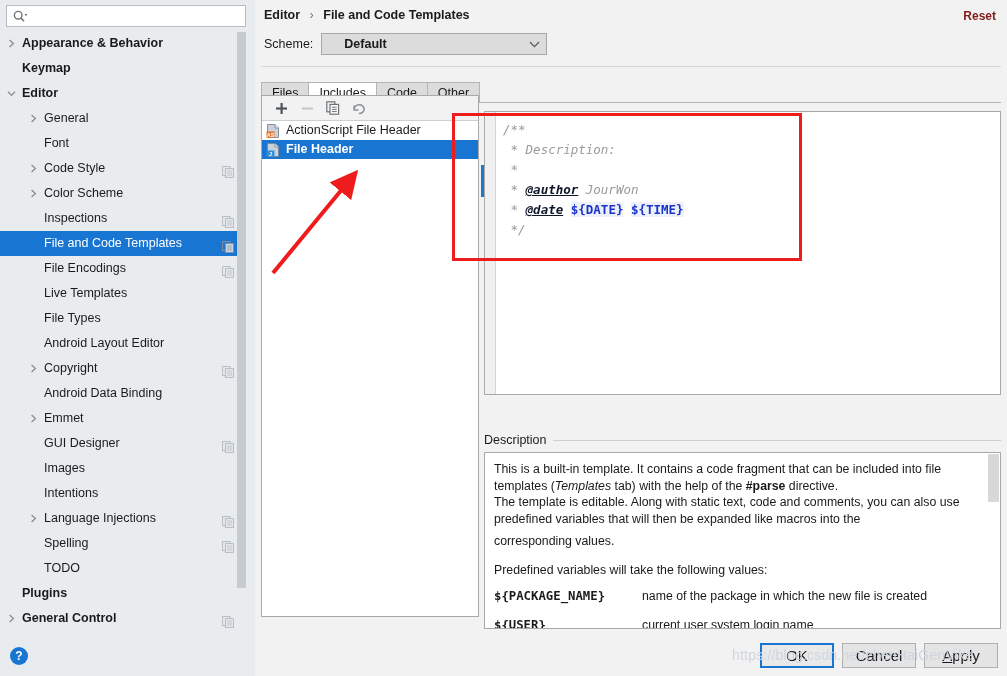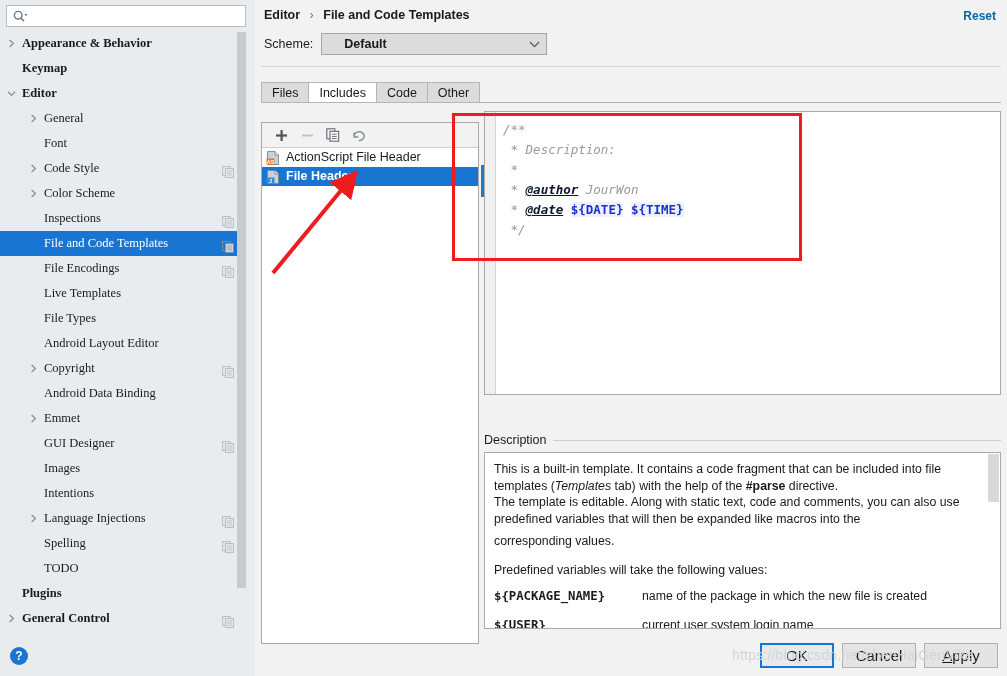--- a/index.html
+++ b/index.html
@@ -31,21 +31,20 @@
     width: 200px; height: 18px; padding: 0;
   }
   #tree {
     position: absolute; left: 0; top: 31px; width: 246px; height: 600px;
     overflow: hidden;
   }
   .tree-item {
     position: relative; height: 25px; line-height: 25px;
     padding-left: 0; white-space: nowrap; cursor: default;
     font-size: 12.5px;
-    font-family: Liberation Serif, serif;
   }
   .tree-item .arrow {
     position: absolute; left: 0; top: 0; width: 22px; height: 25px;
     display: flex; align-items: center; justify-content: center;
     color: #8a8f94;
   }
   .tree-item .lbl { display: inline-block; }
   .tree-item .copy-badge {
     position: absolute; right: 12px; top: 6px;
     width: 12px; height: 12px; opacity: .55;
@@ -78,21 +77,21 @@
     position: absolute; left: 255px; top: 0; width: 752px; height: 676px;
     background: #f2f2f2;
   }
   #breadcrumb {
     position: absolute; left: 9px; top: 8px;
     font-weight: bold; font-size: 12.5px; color: #1a1a1a;
   }
   #breadcrumb .sep { color: #6d7378; font-weight: normal; margin: 0 6px; }
   #reset-link {
     position: absolute; right: 11px; top: 9px;
-    color: #0369a1; font-weight: bold; font-size: 12px; cursor: pointer;
+    color: #7f1d1d; font-weight: bold; font-size: 12px; cursor: pointer;
   }
   #scheme-row {
     position: absolute; left: 9px; top: 33px;
     display: flex; align-items: center;
   }
   #scheme-label { font-size: 12.5px; margin-right: 8px; }
   #scheme-select {
     width: 226px; height: 22px;
     background: #dcdcdc; border: 1px solid #a6a6a6;
     display: flex; align-items: center; padding: 0 22px;
@@ -114,21 +113,21 @@
     margin-right: -1px; font-size: 12.5px; cursor: pointer;
   }
   .tab.active { background: #ffffff; border-bottom: 1px solid #ffffff; }
   #tabs-underline {
     position: absolute; left: 6px; top: 102px; width: 740px; height: 1px;
     background: #b5b5b5;
   }
 
   
   #list-panel {
-    position: absolute; left: 6px; top: 122px; width: 218px; height: 522px;
+    position: absolute; left: 6px; top: 95px; width: 218px; height: 522px;
     background: #ffffff; border: 1px solid #a9a9a9;
   }
   #list-toolbar {
     height: 25px; background: #f2f2f2; border-bottom: 1px solid #cfcfcf;
     display: flex; align-items: center; padding-left: 6px;
   }
   .tb-btn {
     width: 26px; height: 22px; display: flex; align-items: center; justify-content: center;
     cursor: pointer;
   }

